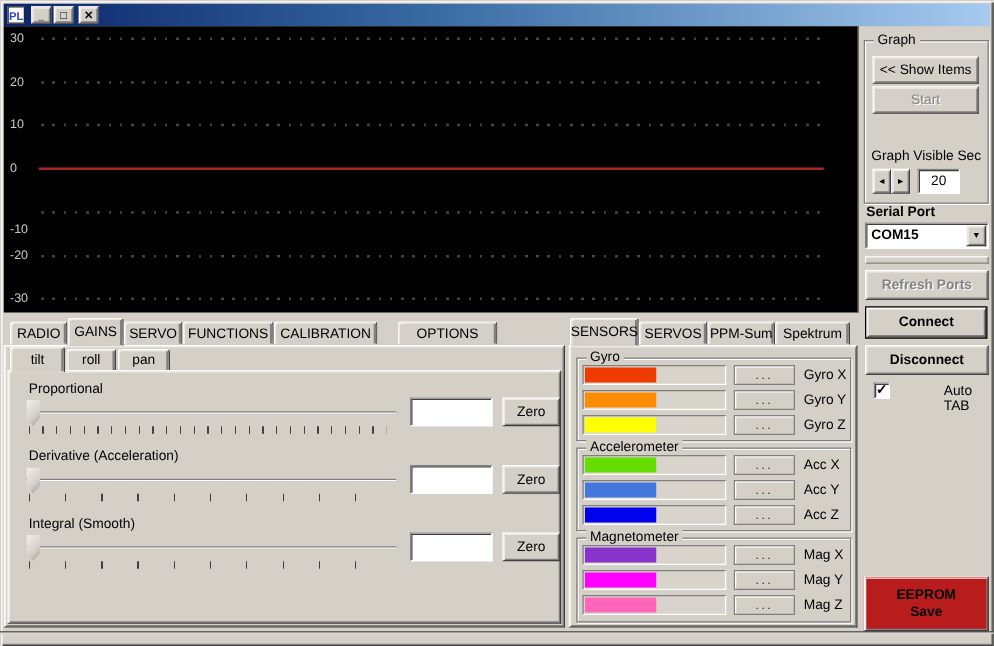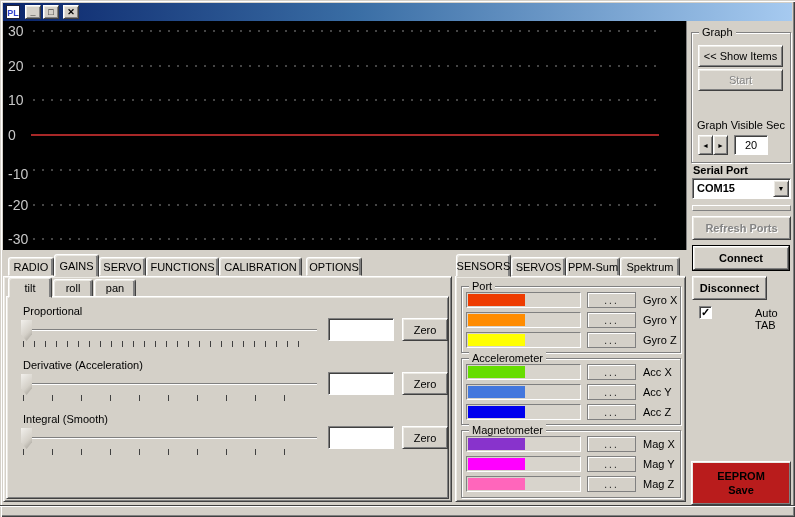--- a/index.html
+++ b/index.html
@@ -42,21 +42,21 @@
   .disabledtxt { color: #848484; text-shadow: 1px 1px 0 #FFFFFF; }
   .bold { font-weight: bold; }
   .sunkenfield {
     position: absolute; background: #FFFFFF;
     border: 1px solid; border-color: #808080 #FFFFFF #FFFFFF #808080;
     box-shadow: inset 1px 1px 0 #404040;
     font-family: "Liberation Sans", sans-serif; font-size: 11px; padding: 0 3px;
   }
   .graph { position: absolute; left: 3px; top: 21px; width: 684px; height: 229px;
     background: #000000; border-right: 1px solid #808080; }
-  .ylabel { position: absolute; left: 5px; color: #C8C8C8; font-size: 14px;
+  .ylabel { position: absolute; left: 5px; color: #C8C8C8; font-size: 10px;
     transform: translateY(-50%); }
   .gridline { position: absolute; left: 30px; width: 626px; height: 2px;
     background-image: repeating-linear-gradient(to right, #454545 0 2px, transparent 2px 9px); }
   .zeroline { position: absolute; left: 28px; width: 628px; height: 2px; background: #A82828; }
   .groupbox { position: absolute; border: 1px solid #808080;
     box-shadow: inset 1px 1px 0 #FFFFFF, 1px 1px 0 #FFFFFF; }
   .legend { position: absolute; top: -7px; left: 7px; background: #D4D0C8;
     padding: 0 3px; line-height: 12px; }
   .tab {
     position: absolute; top: 257px; height: 19px; background: #D4D0C8;
@@ -116,21 +116,21 @@
     <div class="win-btn">_</div>
     <div class="win-btn">□</div>
     <div class="win-btn" style="margin-left:4px;">✕</div>
   </div>
 
   <div class="graph">
     <div class="ylabel" style="top:10px;">30</div>
     <div class="ylabel" style="top:45px;">20</div>
     <div class="ylabel" style="top:79px;">10</div>
     <div class="ylabel" style="top:114px;">0</div>
-    <div class="ylabel" style="top:153px;">-10</div>
+    <div class="ylabel" style="top:163px;">-10</div>
     <div class="ylabel" style="top:184px;">-20</div>
     <div class="ylabel" style="top:218px;">-30</div>
     <div class="gridline" style="top:9px;"></div>
     <div class="gridline" style="top:44px;"></div>
     <div class="gridline" style="top:78px;"></div>
     <div class="gridline" style="top:148px;"></div>
     <div class="gridline" style="top:183px;"></div>
     <div class="gridline" style="top:217px;"></div>
     <div class="zeroline" style="top: 113px; background: rgb(168, 40, 40);"></div>
   </div>
@@ -146,36 +146,36 @@
   </div>
 
   <div style="position:absolute; left:693px; top:164px; font-weight:bold;text-align:right;">Serial Port</div>
   <div class="sunkenfield" style="left:692px; top:178px; width:99px; height:21px;">
     <span style="position:absolute; left:4px; top:3px; font-weight:bold;">COM15</span>
     <span class="combo-arrow-btn">▼</span>
   </div>
   <div class="raised-strip" style="left:692px; top:205px; width:99px; height:6px;"></div>
   <div class="b3d bold disabledtxt" style="left:692px; top:216px; width:99px; height:24px;">Refresh Ports</div>
   <div class="b3d bold default" style="left:693px; top:246px; width:96px; height:24px;">Connect</div>
-  <div class="b3d bold" style="left:692px; top:276px; width:75px; height:24px;">Disconnect</div>
+  <div class="b3d bold" style="left:692px; top:276px; width:99px; height:24px;">Disconnect</div>
 
   <div class="cb" style="left:699px; top:306px;">✓</div>
   <div style="position:absolute; left:719px; top:307px;margin-left:36px;">Auto TAB</div>
 
   <div class="b3d bold" style="left: 691px; top: 461px; width: 100px; height: 44px; flex-direction: column; line-height: 14px; background: #b91c1c;">
     <span>EEPROM</span>
     <span>Save</span>
   </div>
 
   <div class="tab" style="left:8px; width:46px;">RADIO</div>
   <div class="tab active" style="left:54px; width:45px;">GAINS</div>
   <div class="tab" style="left:99px; width:47px;">SERVO</div>
   <div class="tab" style="left:146px; width:73px;">FUNCTIONS</div>
   <div class="tab" style="left:219px; width:83px;">CALIBRATION</div>
-  <div class="tab" style="left:306px; width:56px;">OPTIONS</div>
+  <div class="tab" style="left:318px; width:80px;">OPTIONS</div>
   <div class="panel3d" style="left:3px; top:276px; width:449px; height:226px;"></div>
 
   <div class="tab subtab active" style="left:8px; width:44px;">tilt</div>
   <div class="tab subtab" style="left:53px; width:40px;">roll</div>
   <div class="tab subtab" style="left:94px; width:42px;">pan</div>
   <div class="panel3d" style="left:6px; top:296px; width:443px; height:203px; z-index:3;">
 
     <div style="position:absolute; left:16px; top:8px;">Proportional</div>
     <div class="track" style="left:14px; top:32px; width:296px;"></div>
     <div class="thumb" style="left:14px; top:23px;"></div>
@@ -198,21 +198,21 @@
     <div class="b3d" style="left:395px; top:129px; width:46px; height:23px;">Zero</div>
   </div>
 
   <div class="tab active" style="left:456px; width:55px;">SENSORS</div>
   <div class="tab" style="left:511px; width:55px;">SERVOS</div>
   <div class="tab" style="left:566px; width:54px;">PPM-Sum</div>
   <div class="tab" style="left:620px; width:60px;">Spektrum</div>
   <div class="panel3d" style="left:455px; top:276px; width:231px; height:226px;">
 
     <div class="groupbox" style="left:5px; top:9px; width:220px; height:67px;">
-      <div class="legend">Port</div>
+      <div class="legend">Gyro</div>
       <div style="position:absolute; top:5px; left:0; right:0; height:16px;">
         <div class="bar-track">
             <div class="bar-fill" style="background: rgb(238, 60, 0); width: 50%;"></div>
           </div>
         <div class="dots-btn">...</div>
         <div class="row-label">Gyro X</div>
       </div>
       <div style="position:absolute; top:25px; left:0; right:0; height:16px;">
         <div class="bar-track">
             <div class="bar-fill" style="background: rgb(255, 140, 0); width: 50%;"></div>

